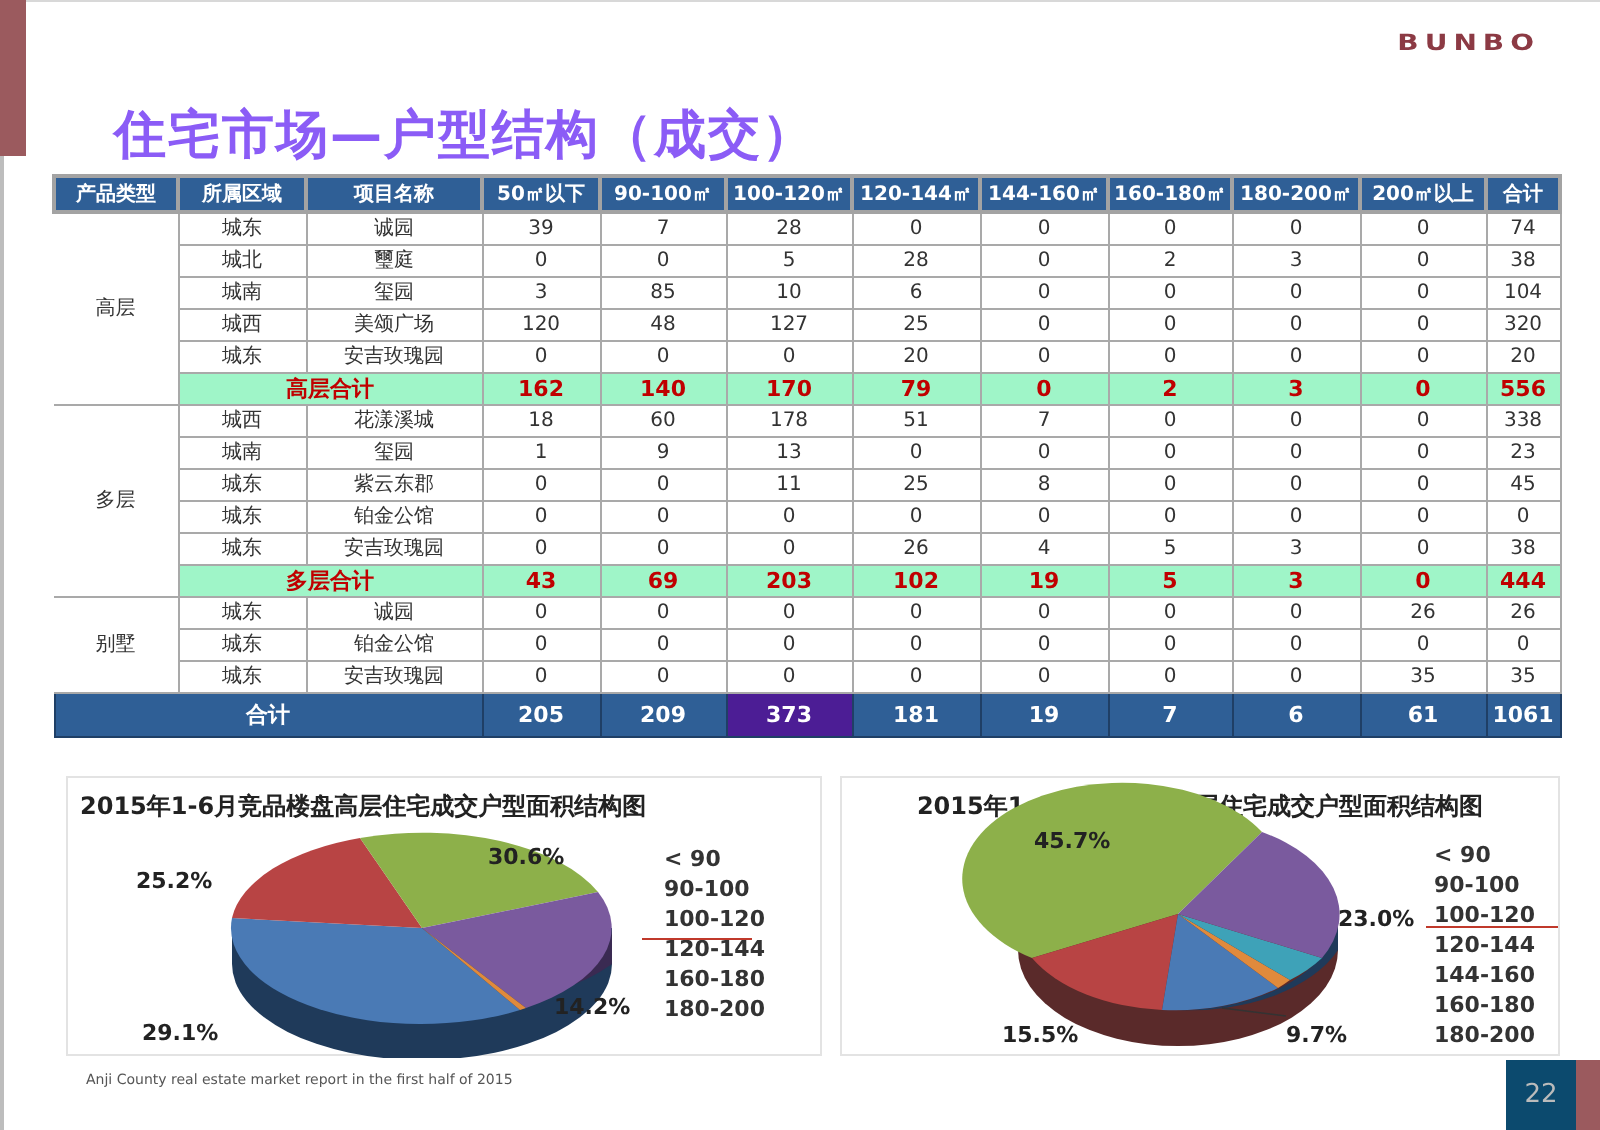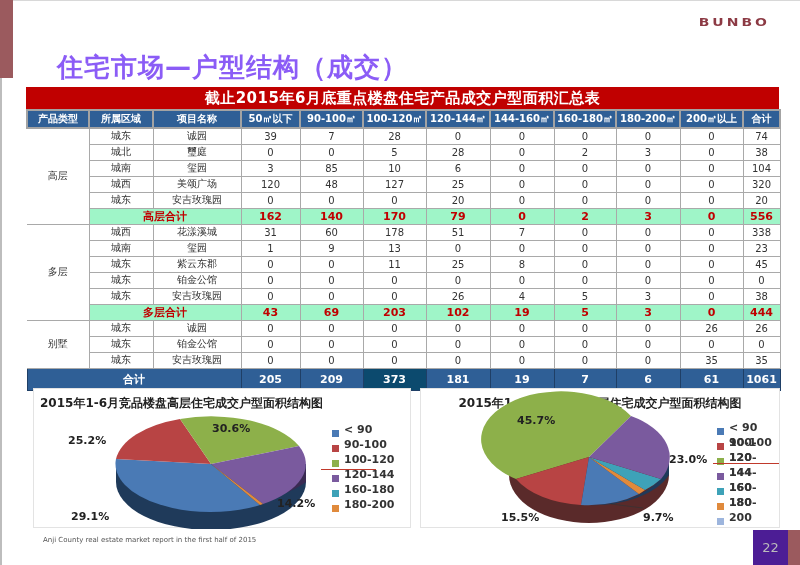--- a/index.html
+++ b/index.html
@@ -16,50 +16,49 @@
 
   
   .table-wrap { position: absolute; left: 26px; top: 87px; width: 753px; }
   .table-caption { height: 22px; background: #c00000; color: #fff; font-size: 15px; font-weight: bold; text-align: center; line-height: 22px; letter-spacing: 0.5px; }
   table { width: 753px; border-collapse: collapse; table-layout: fixed; font-size: 10px; }
   th { background: #2f5f96; color: #fff; font-weight: bold; height: 18px; border: 2px solid #a3a3a3; font-size: 10px; }
   td { height: 16px; border: 1px solid #a9a9a9; text-align: center; color: #333; background: #fff; }
   td.cat { border-left: none; }
   tr.subtotal td { background: #9ff5c8; color: #c00000; font-weight: bold; font-size: 11px; }
   tr.total td { background: #2f5f96; color: #fff; font-weight: bold; height: 22px; font-size: 11px; border: 1px solid #1f3f66; }
-  tr.total td.highlight { background: #0c4a6e; margin-left: 45px; }
+  tr.total td.highlight { background: #4c1d95; margin-left: 45px; }
 
   
   .chart-panel { position: absolute; top: 388px; height: 140px; border: 1px solid #e3e3e3; background: #fff; }
   .chart-panel.left { left: 33px; width: 378px; }
   .chart-panel.right { left: 420px; width: 360px; }
   .chart-title { position: absolute; top: 6px; left: 0; width: 100%; text-align: center; font-size: 12px; font-weight: bold; color: #222; }
   .chart-svg { position: absolute; left: 0; top: 0; }
   .legend { position: absolute; font-size: 11px; font-weight: bold; color: #333; }
-  .legend-item { height: 15px; line-height: 15px; display: flex; align-items: flex-end; }
+  .legend-item { height: 15px; line-height: 15px; display: flex; align-items: flex-start; flex-direction: column; }
   .legend-swatch { width: 7px; height: 7px; margin-right: 5px; display: inline-block; }
   .legend-underline { position: absolute; height: 1px; background: #c0392b; }
   .pct { position: absolute; font-size: 11px; font-weight: bold; color: #222; }
 
   .footer { position: absolute; left: 43px; top: 536px; font-size: 7px; color: #555; }
-  .page-num { position: absolute; left: 753px; top: 530px; width: 35px; height: 35px; background: #4c1d95; color: #bbb; font-size: 13px; text-align: center; line-height: 35px; }
+  .page-num { position: absolute; left: 753px; top: 530px; width: 35px; height: 35px; background: #0c4a6e; color: #bbb; font-size: 13px; text-align: center; line-height: 35px; }
   .page-num-accent { position: absolute; left: 788px; top: 530px; width: 12px; height: 35px; background: #9b5a5e; }
 </style>
 </head>
 <body>
 
 <div class="top-line"></div>
 <div class="left-strip"></div>
 <div class="left-line"></div>
 
 <div class="brand">BUNBO</div>
 <div class="page-title">住宅市场—户型结构（成交）</div>
 
 <div class="table-wrap">
-  <div class="table-caption">截止2015年6月底重点楼盘住宅产品成交户型面积汇总表</div>
   <table>
     <colgroup>
       <col style="width:62px">
         <col style="width:64px">
         <col style="width:88px">
       <col style="width:59px">
         <col style="width:63px">
         <col style="width:63px">
       <col style="width:64px">
         <col style="width:64px">
@@ -160,21 +159,21 @@
           <td>0</td>
           <td>2</td>
           <td>3</td>
           <td>0</td>
           <td>556</td>
         </tr>
         <tr>
           <td rowspan="6" class="cat cat-cell">多层</td>
           <td>城西</td>
           <td>花漾溪城</td>
-          <td>31</td>
+          <td>18</td>
           <td>60</td>
           <td>178</td>
           <td>51</td>
           <td>7</td>
           <td>0</td>
           <td>0</td>
           <td>0</td>
           <td>338</td>
         </tr>
         <tr>
@@ -307,21 +306,21 @@
     <path d="M 177 75 L 82 70 A 95 48 0 0 0 226 116 Z" fill="#4a7ab5"></path>
 
     <path d="M 177 75 L 146 30 A 95 48 0 0 0 82 70 Z" fill="#b84444"></path>
 
     <path d="M 177 75 L 265 57 A 95 48 0 0 0 146 30 Z" fill="#8db04a"></path>
 
     <path d="M 177 75 L 229 115 A 95 48 0 0 0 265 57 Z" fill="#7a5a9e"></path>
 
     <path d="M 177 75 L 226 116 A 95 48 0 0 0 229 115 Z" fill="#e08a3c"></path>
   </svg>
-  <div class="pct" style="left:178px;top:33px;">30.6%</div>
+  <div class="pct" style="left:210px;top:33px;">30.6%</div>
   <div class="pct" style="left:34px;top:45px;">25.2%</div>
   <div class="pct" style="left:243px;top:108px;">14.2%</div>
   <div class="pct" style="left:37px;top:121px;">29.1%</div>
   <div class="legend" style="left:298px;top:33px;">
     <div class="legend-item">
         <span class="legend-swatch" style="background:#4a7ab5"></span>
         <span>&lt; 90</span>
       </div>
     <div class="legend-item">
         <span class="legend-swatch" style="background:#b84444"></span>

